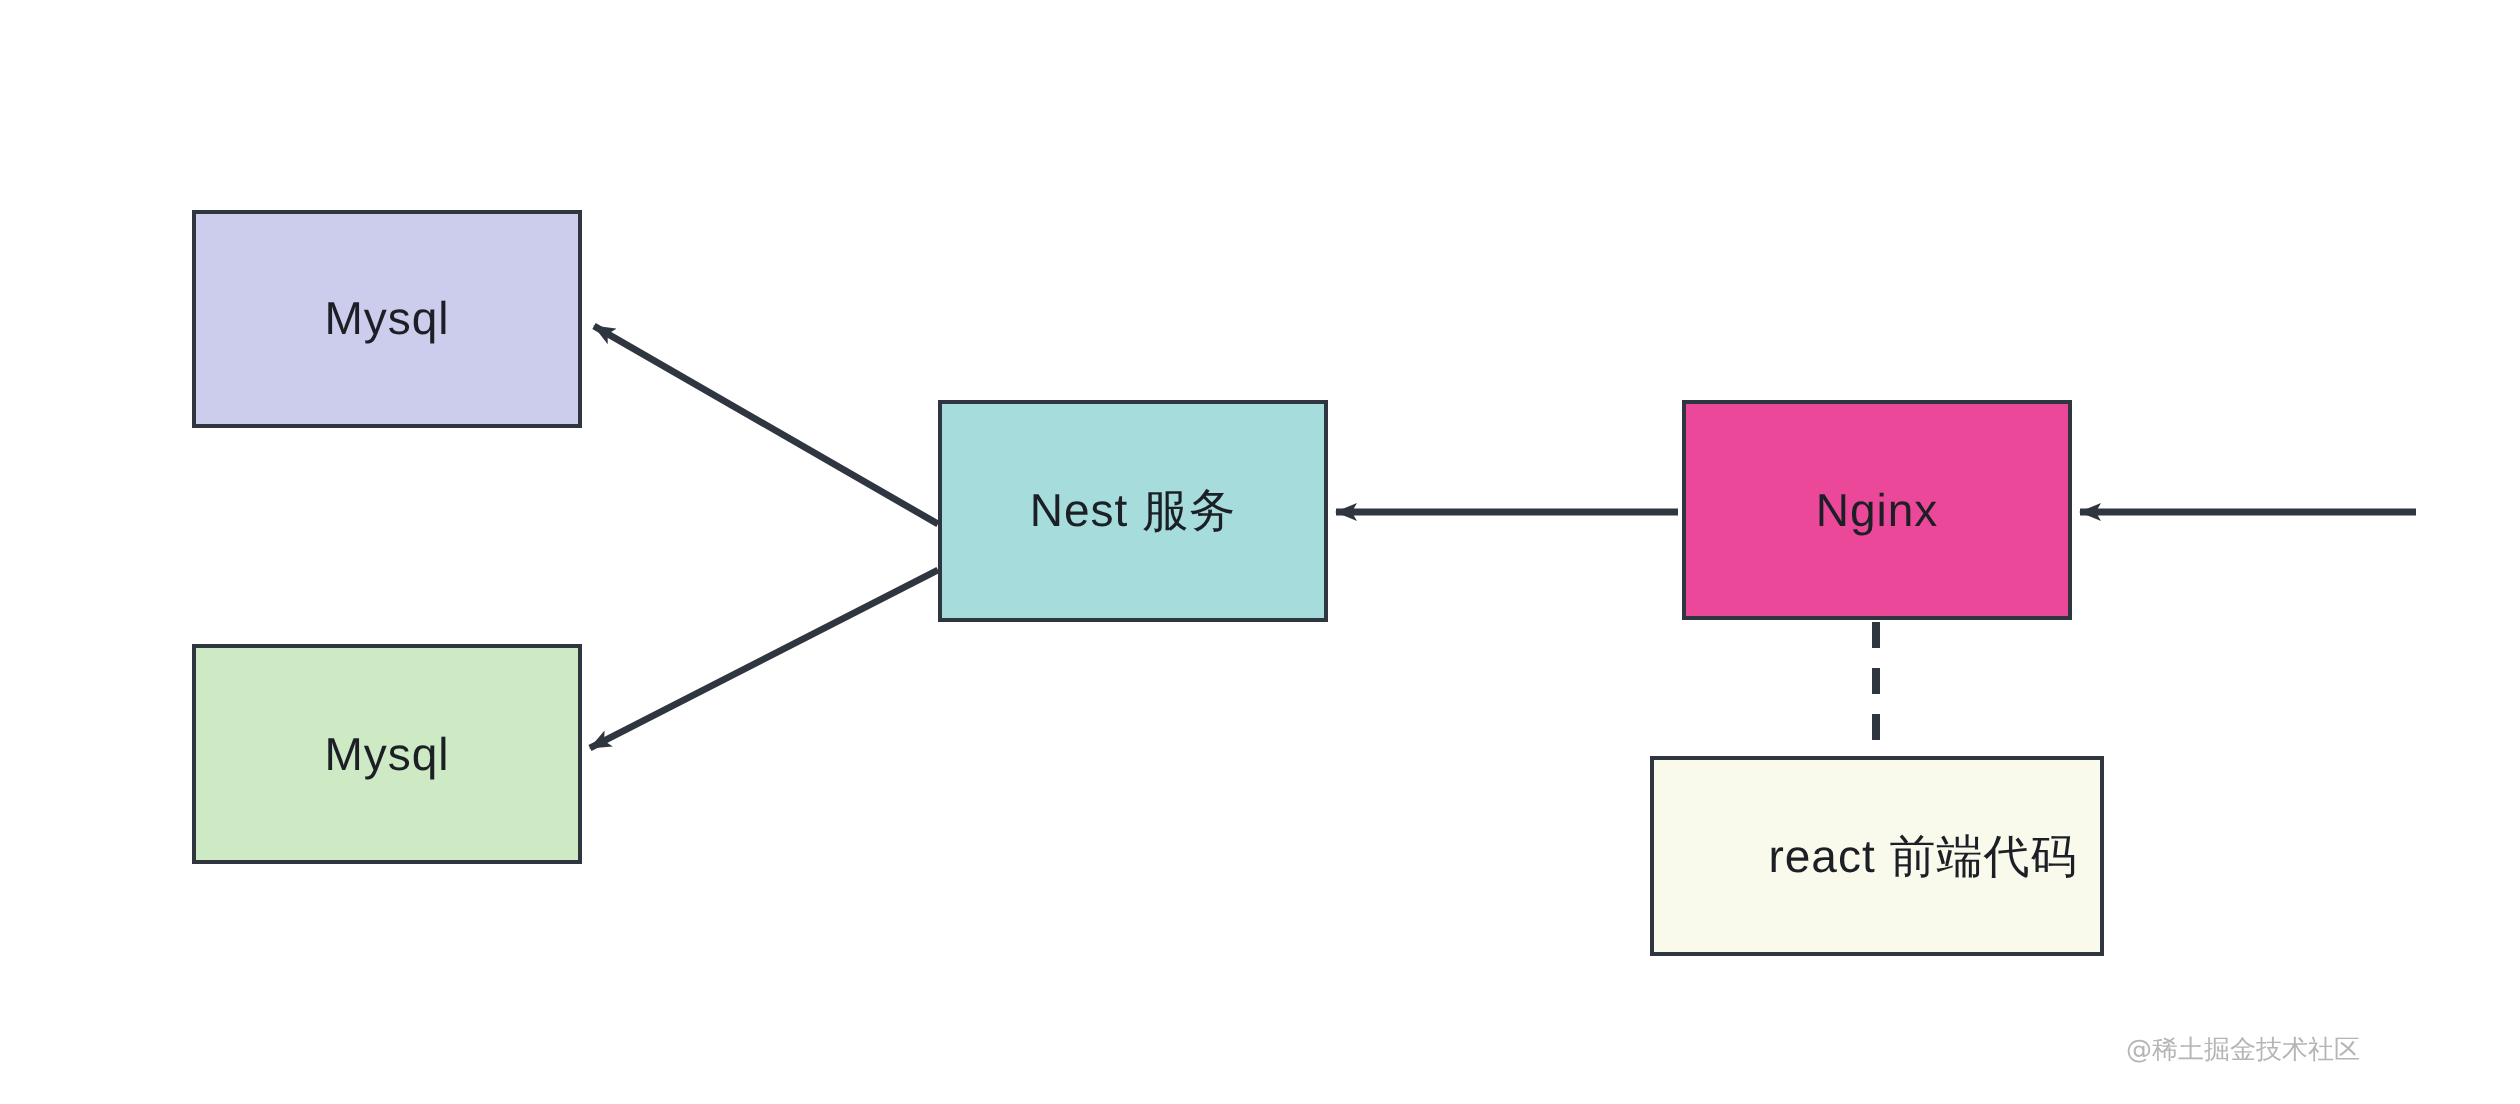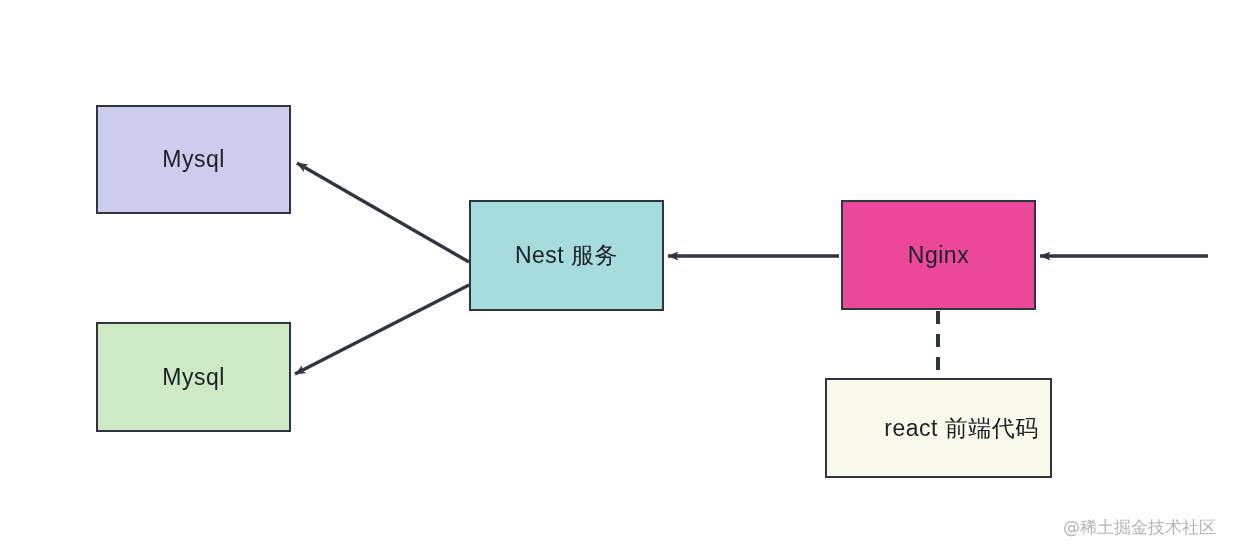--- a/index.html
+++ b/index.html
@@ -39,21 +39,21 @@
   }
   #node-mysql  { left: 96px;  top: 105px; width: 195px; height: 109px; background: #ccccec; }
   #node-redis  { left: 96px;  top: 322px; width: 195px; height: 110px; background: #cdeac4; }
   #node-nest   { left: 469px; top: 200px; width: 195px; height: 111px; background: #a6dddc; }
   #node-nginx  { left: 841px; top: 200px; width: 195px; height: 110px; background: #ec4899; }
   #node-react  { left: 825px; top: 378px; width: 227px; height: 100px; background: #fafaec; padding-left: 46px; }
   #watermark {
     position: absolute;
     left: 1063px;
     top: 516px;
-    font-size: 17px;
+    font-size: 13px;
     color: #b5b5b5;
     white-space: nowrap;
     font-family: "DejaVu Sans", sans-serif;
   }
 </style>
 </head>
 <body>
 
 <div id="canvas">
 

